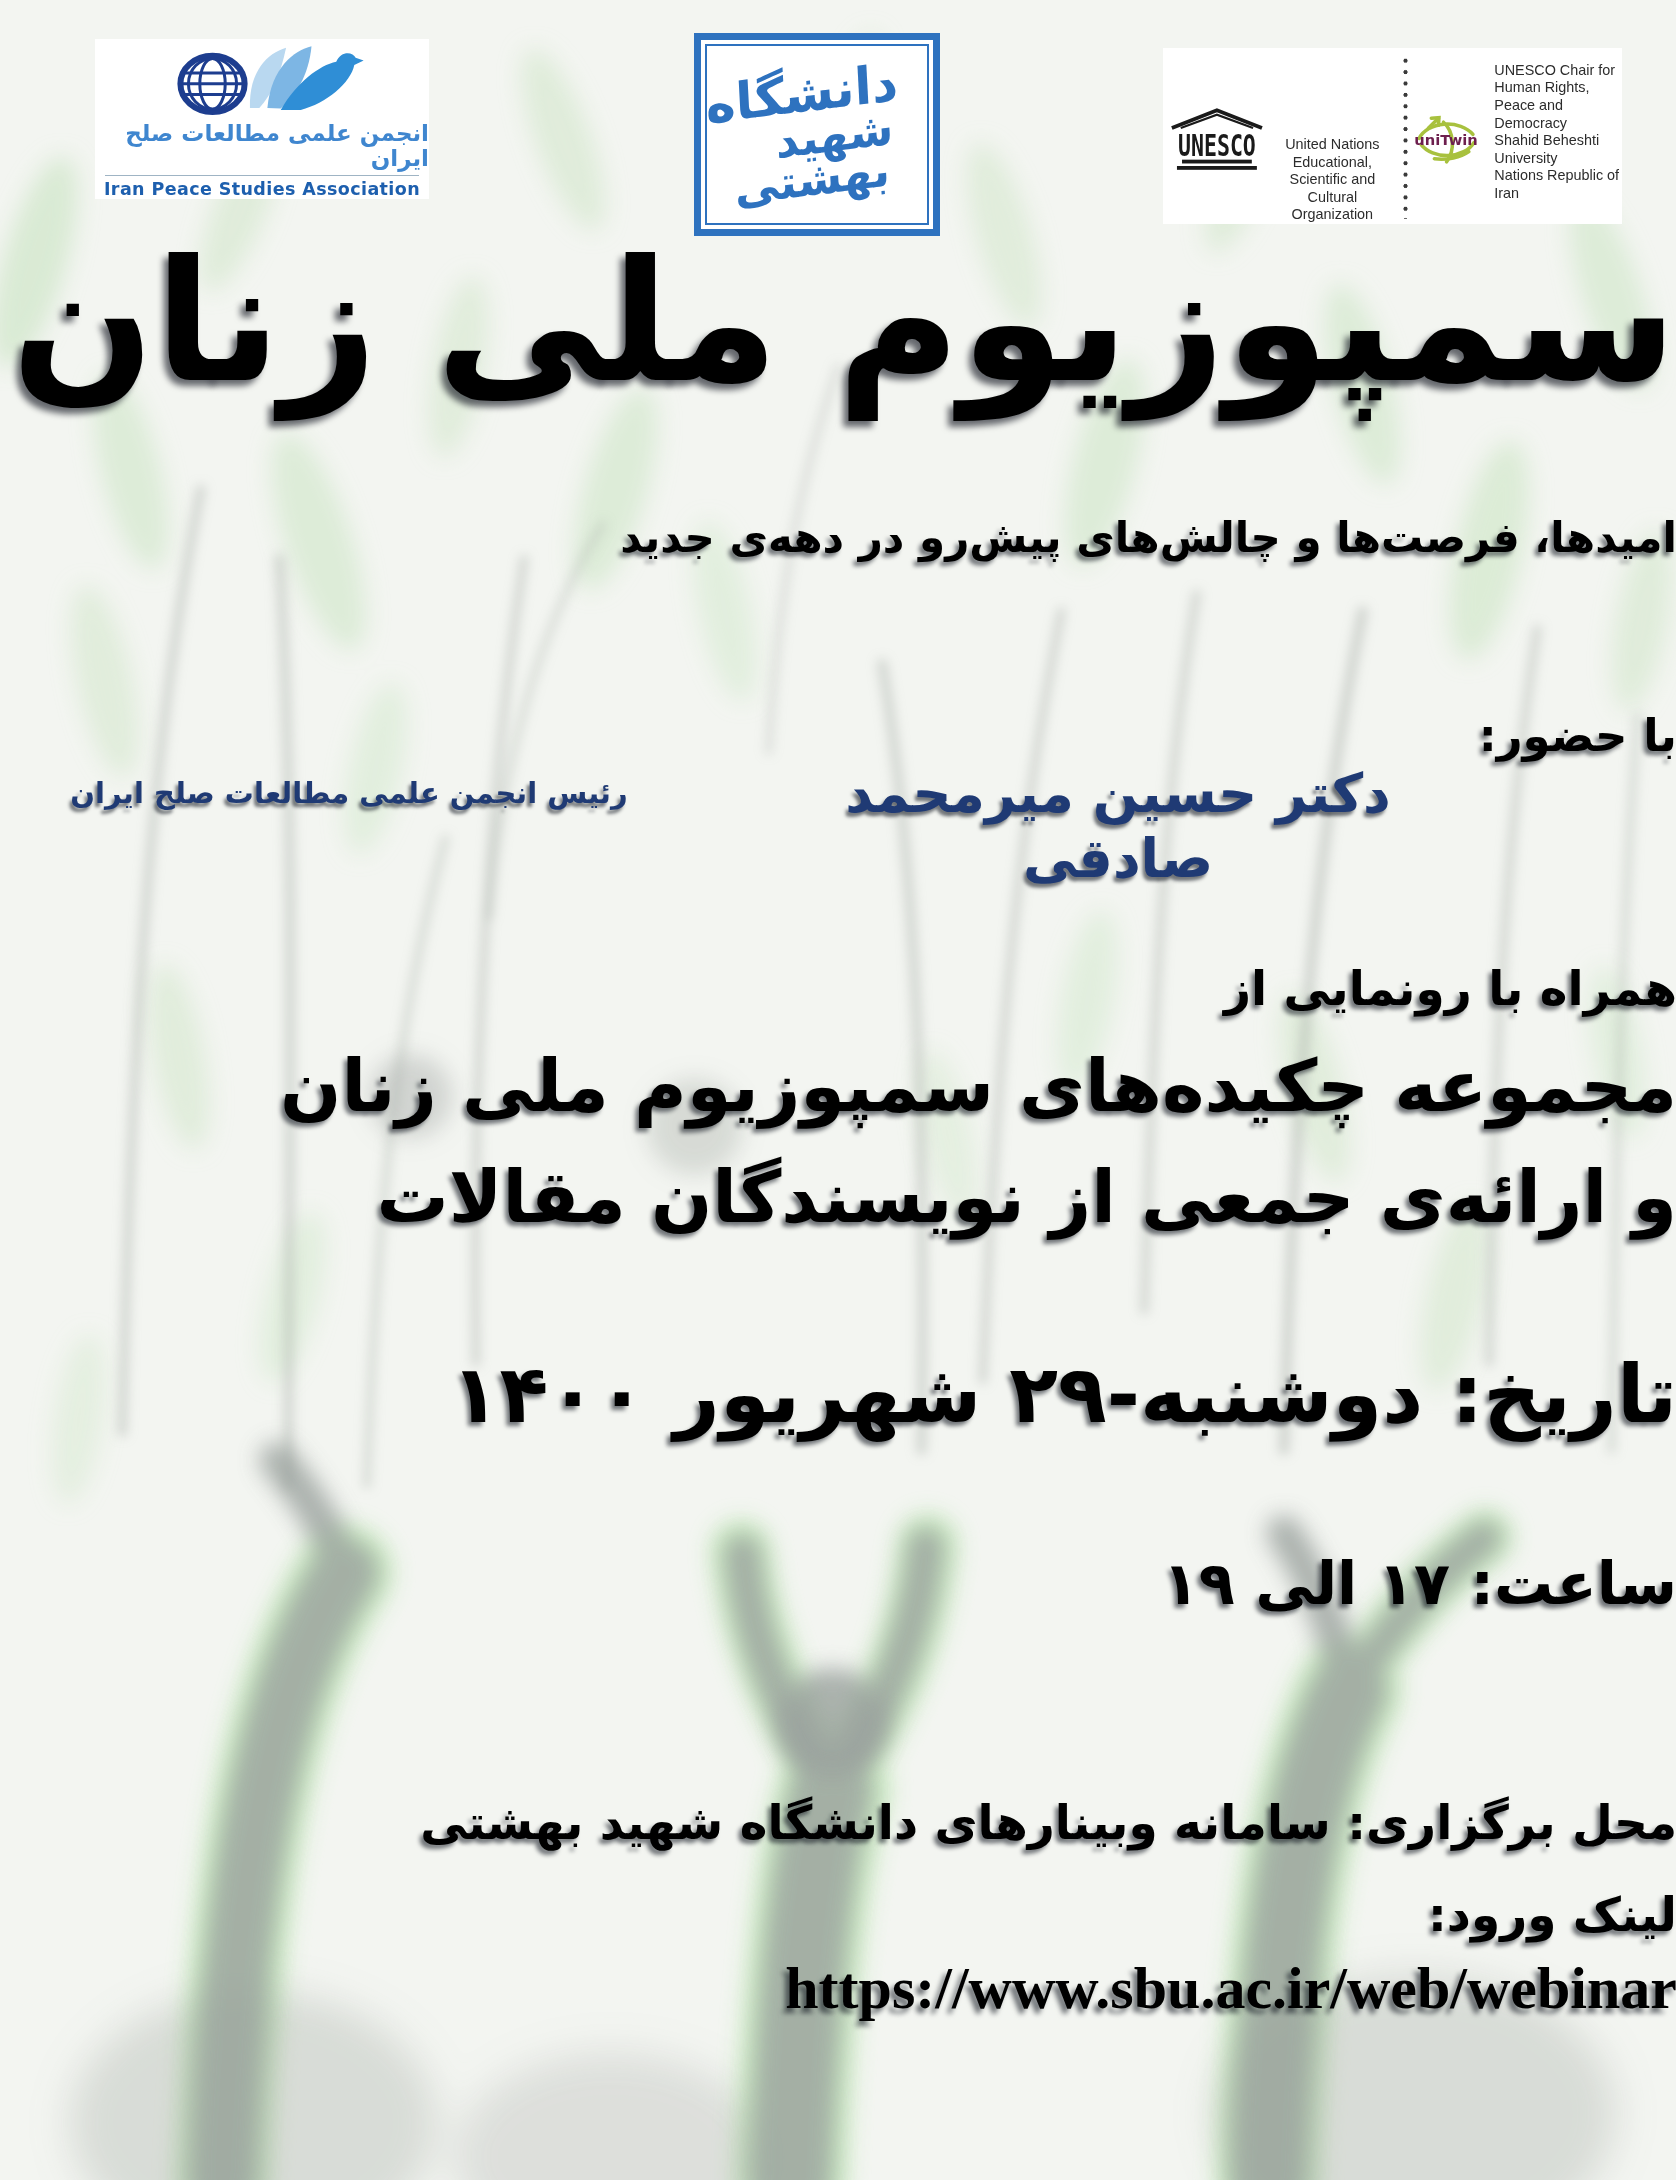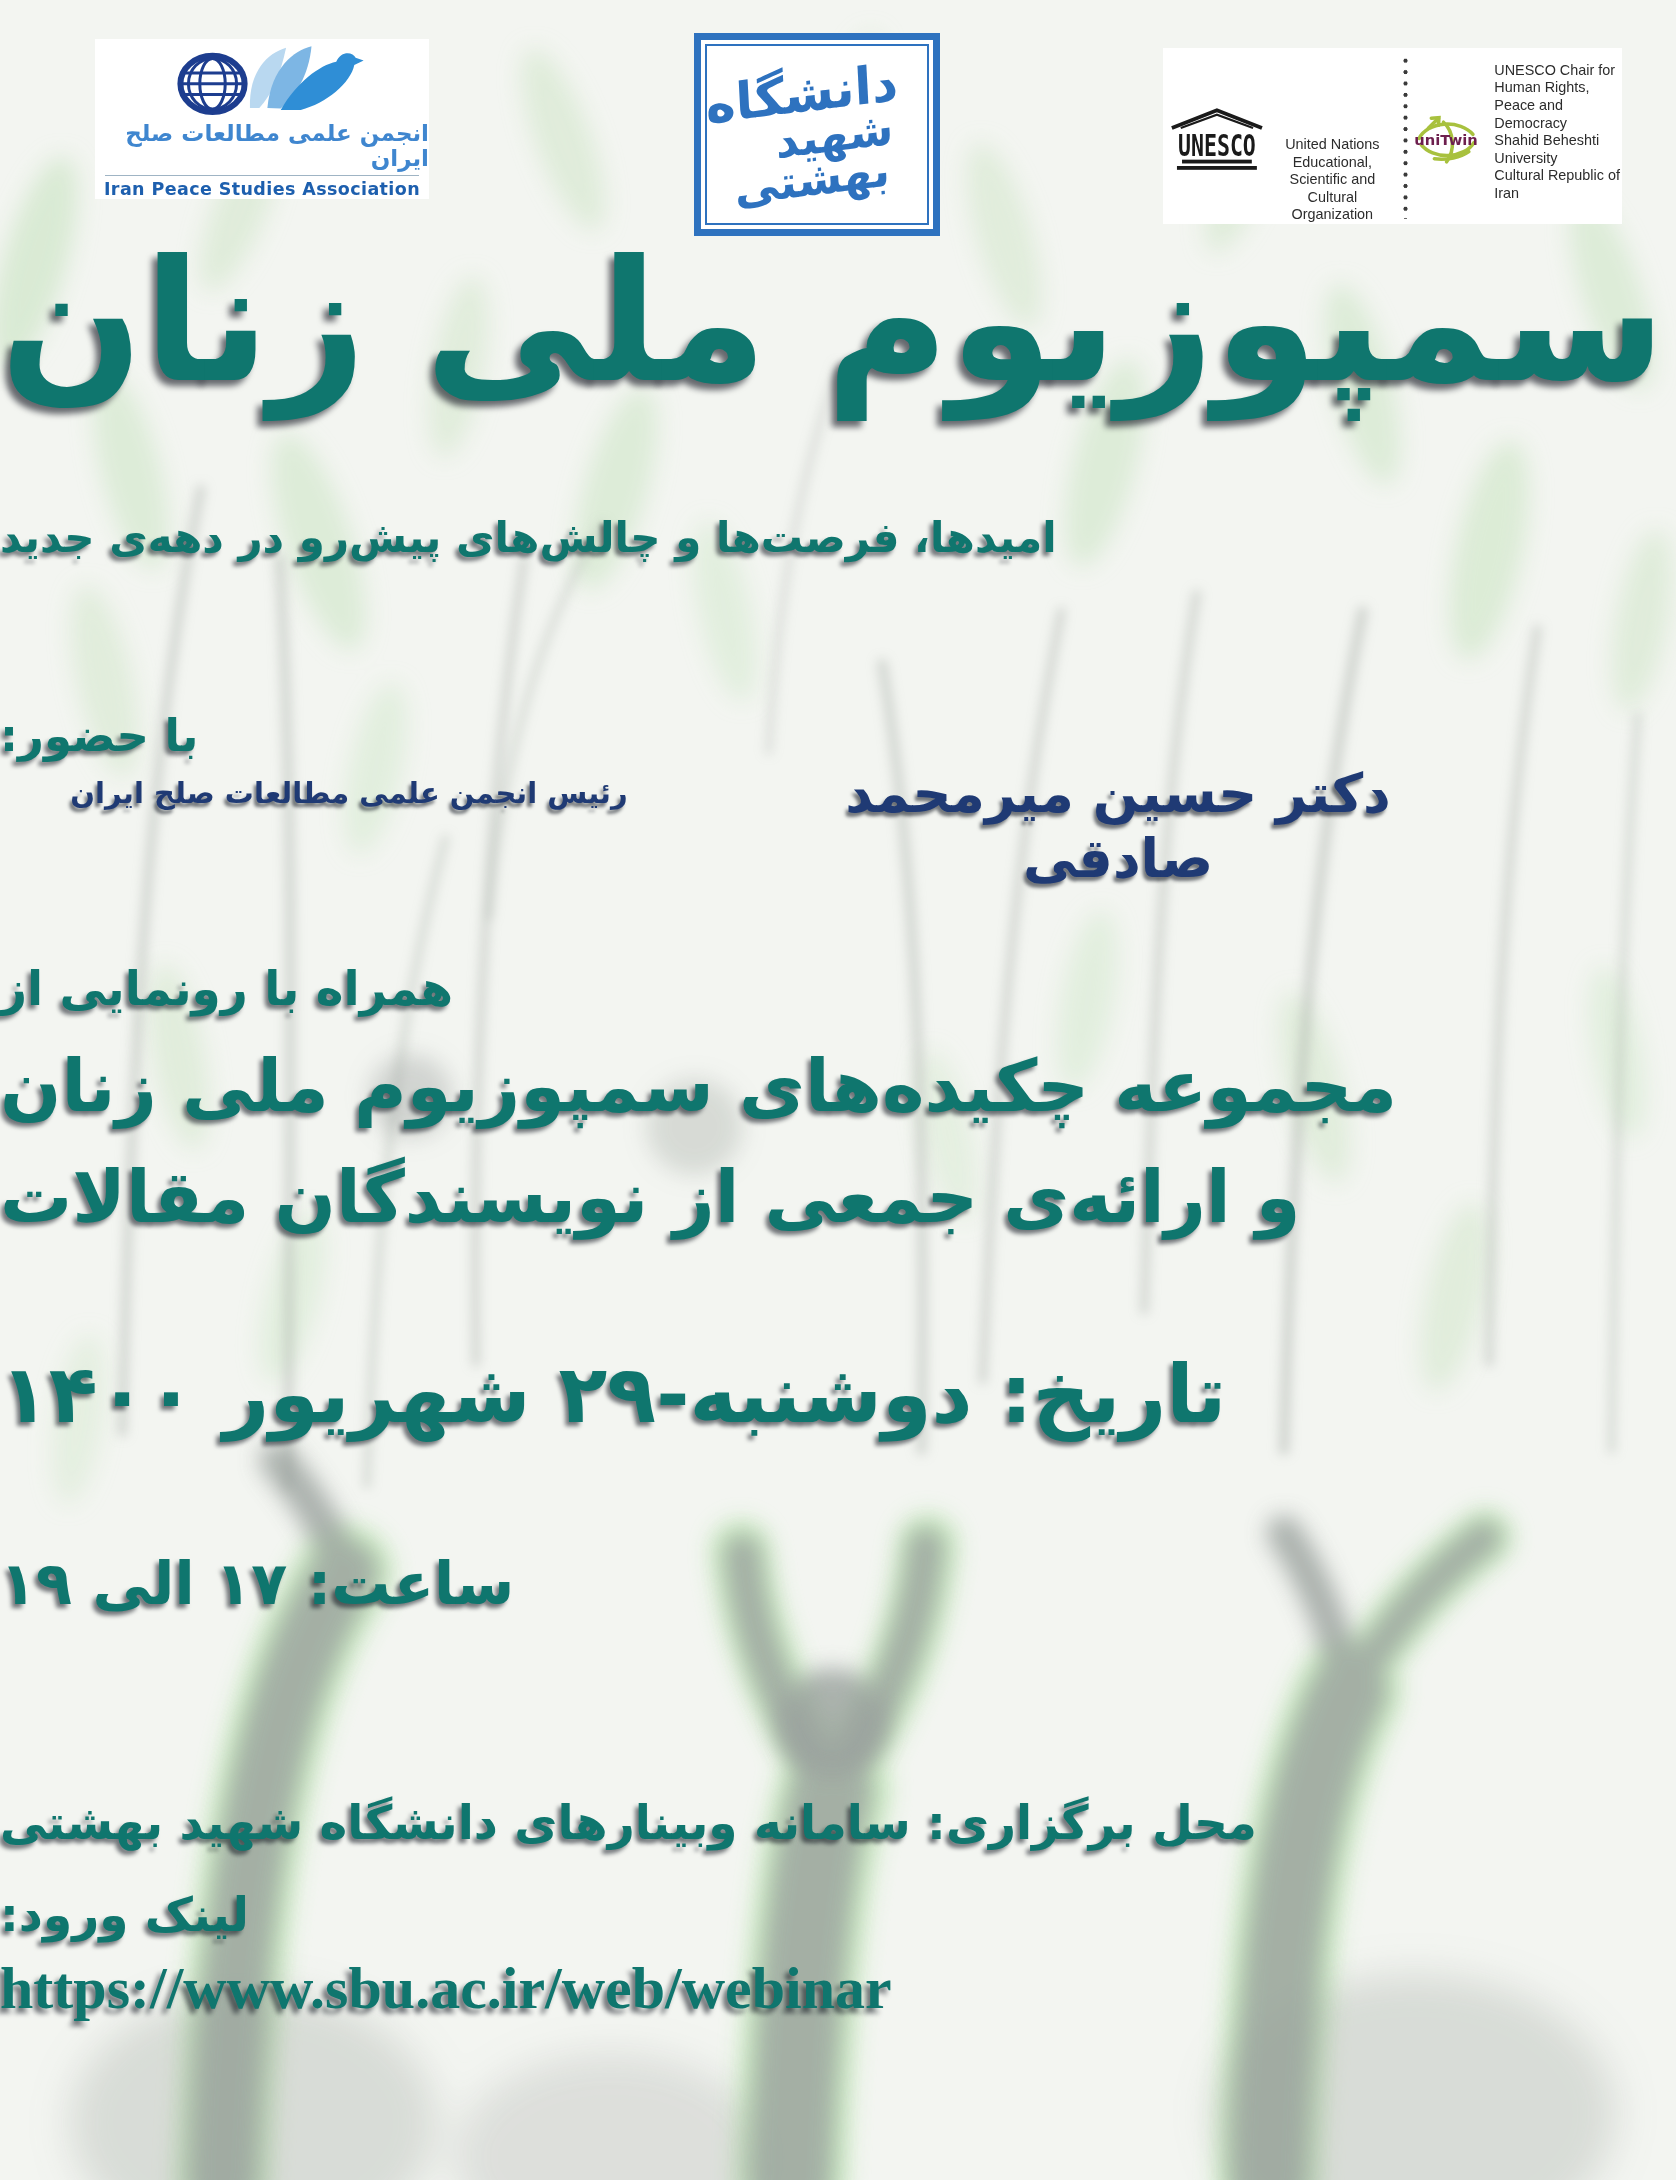--- a/index.html
+++ b/index.html
@@ -33,21 +33,21 @@
   .un-col.unesco{flex:1.12;}
   .un-col.unitwin{flex:1;}
   .un-caption{font-family:"Liberation Sans",sans-serif;font-size:14.4px;line-height:1.22;color:#2c2c2c;white-space:pre-line;margin-top:5.2px;}
   .un-caption.right{text-align:center;align-self:flex-end;padding-right:8.7px;}
   .un-caption.left{text-align:left;align-self:flex-start;padding-left:10.5px;}
   .un-dots{width:5.2px;background-image:radial-gradient(circle at 50% 50%, #3a3a3a 1.9px, transparent 2.4px);background-size:5.2px 11.4px;background-repeat:repeat-y;margin-top:7px;margin-bottom:5.2px;}
 
   
   .tline{
     position:absolute;left:0;width:100%;
-    text-align:left;color:#0f766e;font-weight:bold;
+    text-align:right;color:#000000;font-weight:bold;
     text-shadow:-3.5px 4.4px 4.4px rgba(8,12,24,.55);
     line-height:1.35;
   }
   .title{top:217px;font-size:168px;line-height:1.25;text-shadow:-5.2px 6.1px 6.1px rgba(8,12,24,.6;);}
   .title{text-shadow:-5.2px 6.1px 6.1px rgba(8,12,24,.6);}
   .subtitle{top:510px;font-size:42px;}
   .attendance{top:706px;font-size:45px;}
   .speaker{position:absolute;text-align:center;color:#1f3a74;font-weight:bold;text-shadow:-2.6px 3.5px 3.5px rgba(8,12,24,.55);}
   .speaker .sp-name{font-size:54px;line-height:1.2;}
   .speaker .sp-role{font-size:29px;line-height:1.42;margin-top:10.5px;}
@@ -212,21 +212,21 @@
           <path d="M52,92 A70,40 0 0 0 120,78"></path>
           <path d="M70,20 A42,52 0 0 1 76,98"></path>
           <path d="M40,32 L60,12"></path>
           <path d="M46,12 L61,11 L60,26"></path>
         </g>
         <text x="75" y="64" text-anchor="middle" font-family="DejaVu Sans, sans-serif" font-weight="bold" font-size="29" fill="#6d1f4e">uniTwin</text>
       </svg>
       <div class="un-caption left">UNESCO Chair for Human Rights,
 Peace and Democracy
 Shahid Beheshti University
-Cultural Republic of Iran</div>
+Nations Republic of Iran</div>
     </div>
   </div>
 
   <h1 class="tline title" style="margin:0;">سمپوزیوم ملی زنان</h1>
   <h2 class="tline subtitle" style="margin:0;">امیدها، فرصت‌ها و چالش‌های پیش‌رو در دهه‌ی جدید</h2>
 
   <div class="tline attendance">با حضور:</div>
 
   <div class="speaker speaker-1">
     <div class="sp-name">دکتر حسین میرمحمد صادقی</div>

